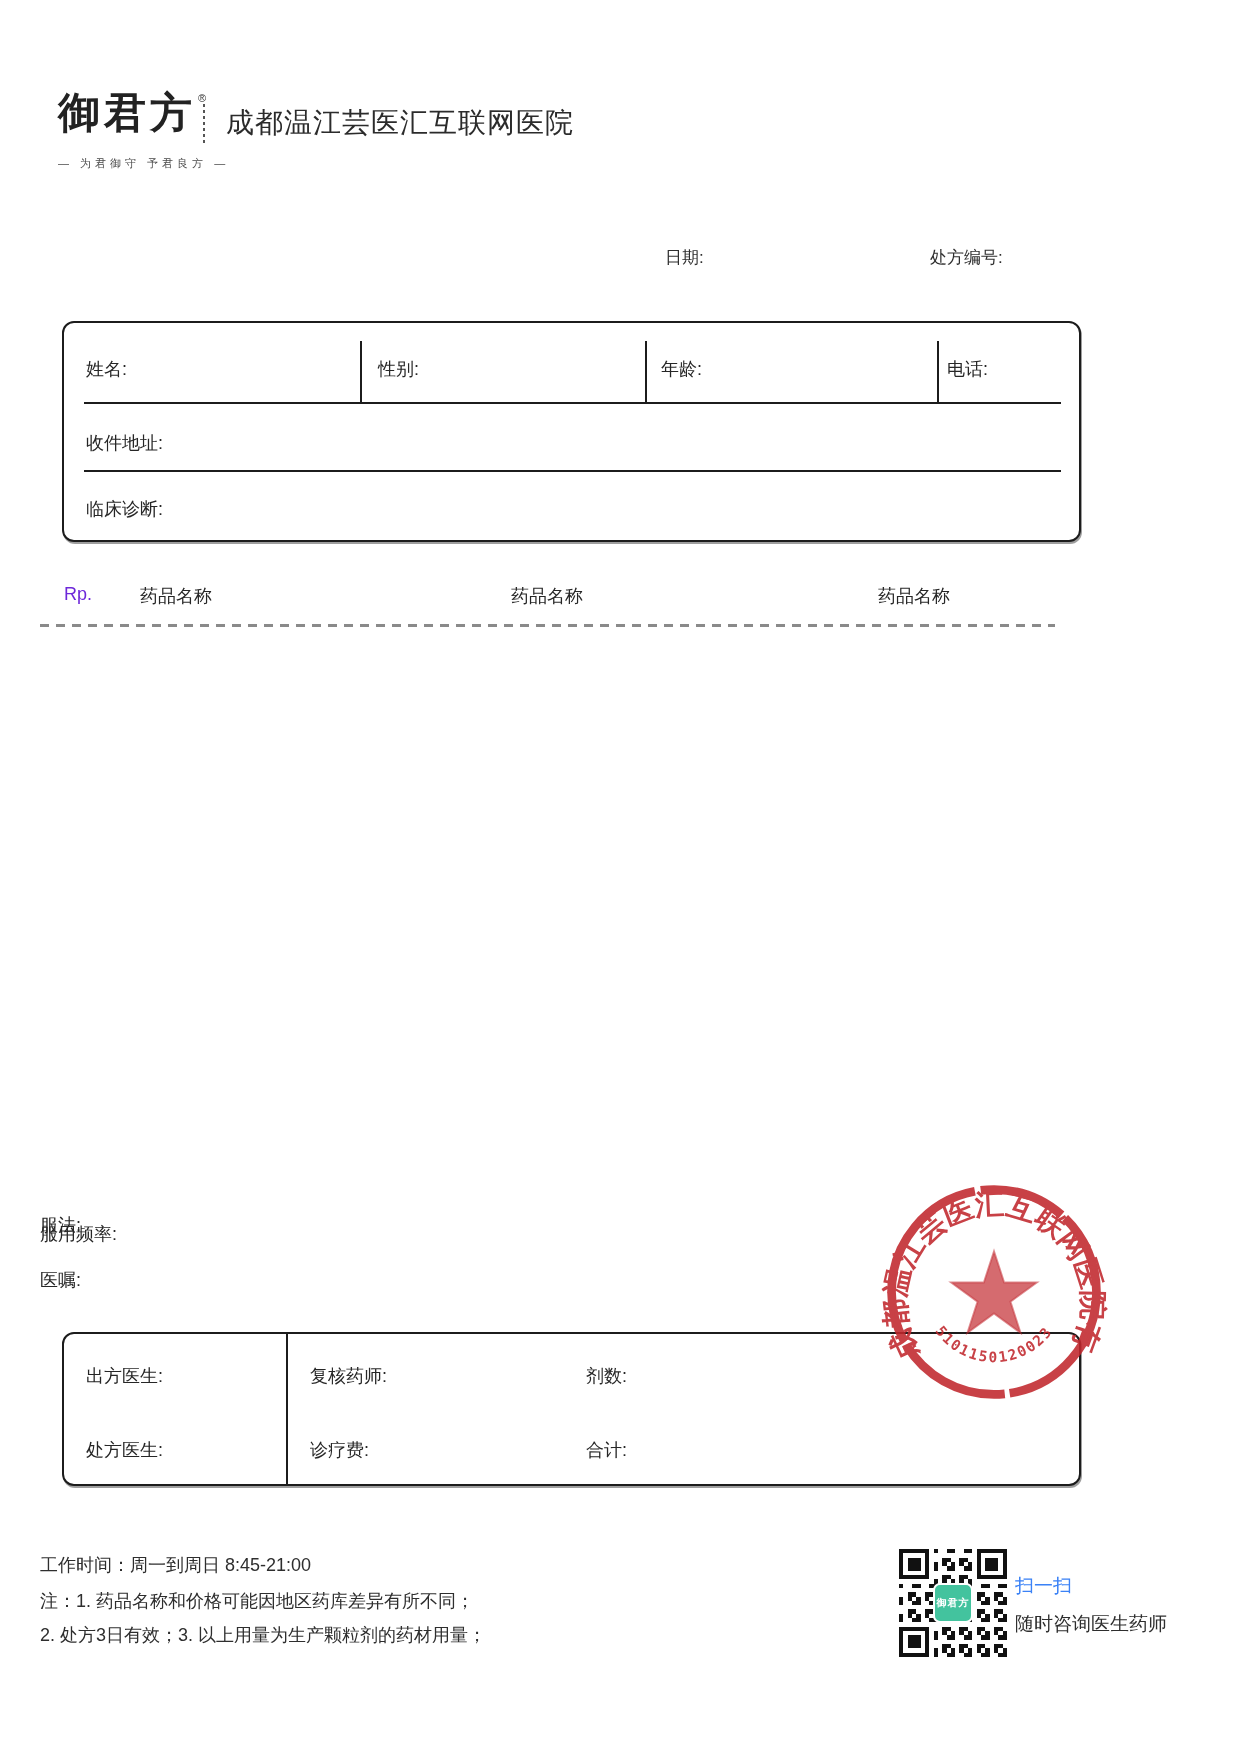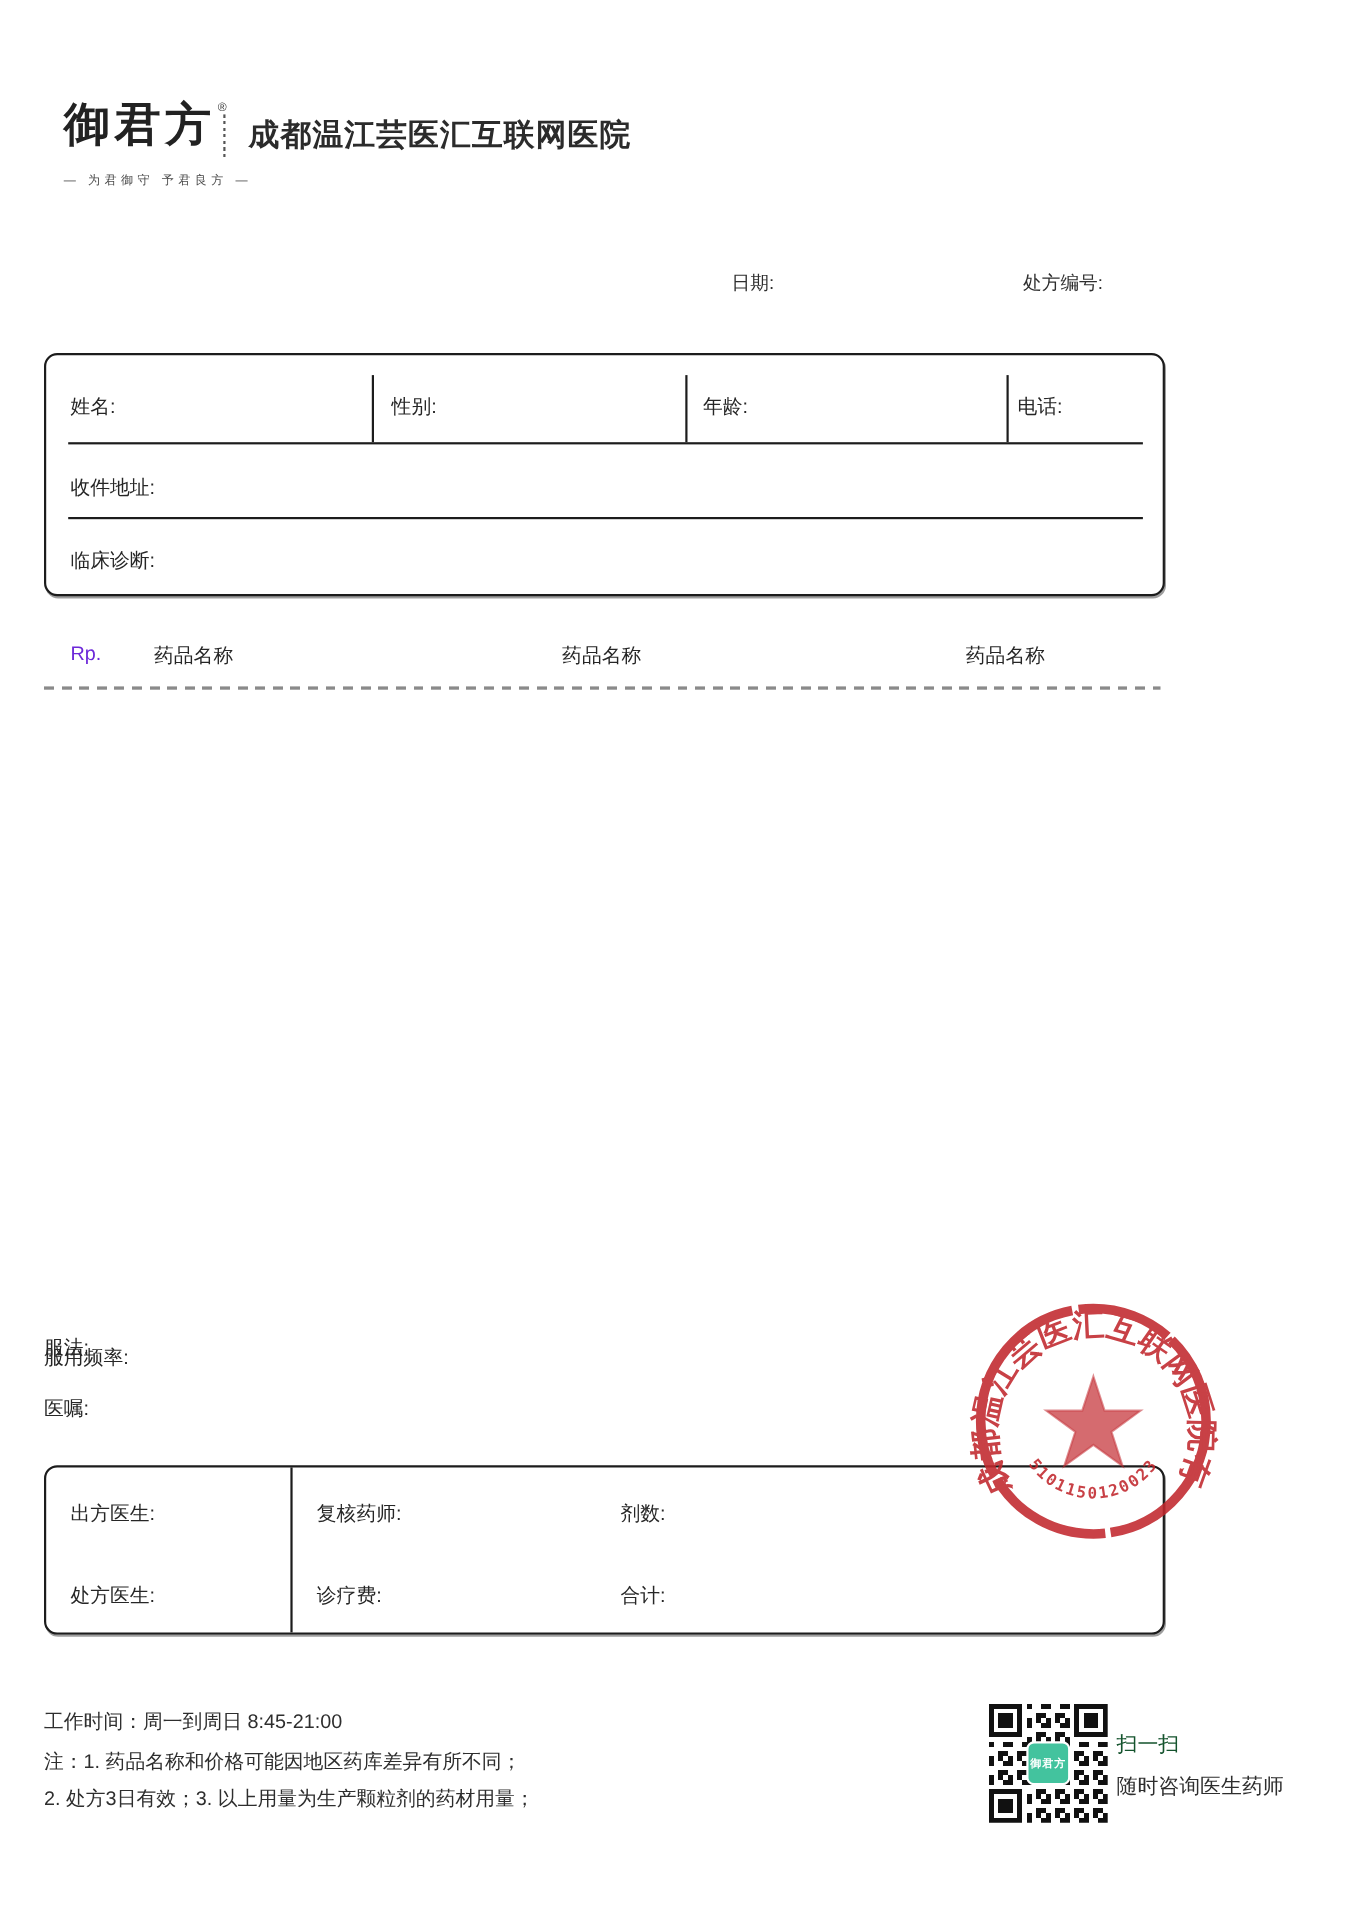--- a/index.html
+++ b/index.html
@@ -7,27 +7,27 @@
     position:relative; width:1240px; height:1754px; background:#ffffff; overflow:hidden;
     font-family:"Liberation Sans","DejaVu Sans",sans-serif; color:#2e2e2e;
   }
   .abs{position:absolute;}
 
   
   .logo-text{font-family:"DejaVu Serif","Liberation Serif",serif; font-size:42px; font-weight:700; color:#222; letter-spacing:4px; line-height:1;}
   .logo-reg{font-size:11px; color:#333; vertical-align:top;}
   .logo-side-mark{width:2px; height:40px; background:repeating-linear-gradient(#555 0 3px, transparent 3px 6px); display:inline-block; margin-left:4px;}
   .logo-tagline{font-size:11px; color:#4a4a4a; letter-spacing:4px; margin-top:12px; white-space:nowrap;}
-  .hospital-title{font-size:28px; font-weight:700; color:#2b2b2b; letter-spacing:1px;}
+  .hospital-title{font-size:28px; font-weight:400; color:#2b2b2b; letter-spacing:1px;}
 
   
   .notice{font-size:17px; color:#2e2e2e;}
 
   
-  .round-box{border:2px solid #1c1c1c; border-radius:12px; background:#fff; box-shadow:1px 2px 0 rgba(40,40,40,.45);}
+  .round-box{border:2px solid #1c1c1c; border-radius:12px; background:#fff; box-shadow:1px 2px 0 rgba(40,40,40,.45);margin-left:22px;}
   .patient-box{left:40px; top:321px; width:1015px; height:217px;}
   .field-label{font-size:18px; color:#262626; white-space:nowrap;}
   .vdiv{position:absolute; width:2px; background:#1c1c1c;}
   .hline{position:absolute; left:20px; right:18px; height:2px; background:#1c1c1c;}
 
   
   .rp-label{font-size:18px; color:#6d28d9;}
   .dashed-line{position:absolute; left:40px; width:1015px; height:3px;
     background:repeating-linear-gradient(90deg,#8a8a8a 0 9px, transparent 9px 16px);}
 
@@ -39,21 +39,21 @@
 
   
   .footer-text{font-size:18px; color:#2e2e2e;}
   .qr-wrap{left:899px; top:1549px; width:108px; height:108px;}
   .qr-logo{
     position:absolute; left:50%; top:50%; transform:translate(-50%,-50%);
     width:36px; height:36px; border-radius:7px; border:2px solid #fff;
     display:flex; align-items:center; justify-content:center;
     color:#fff; font-size:10px; font-weight:700; letter-spacing:1px; white-space:nowrap;
   }
-  .qr-caption-main{font-size:19px; color:#14532d;}
+  .qr-caption-main{font-size:19px; color:#3b82f6;}
   .qr-caption-sub{font-size:19px; color:#2e2e2e;}
 </style>
 </head>
 <body>
 
 <div class="page">
 
   <div class="abs" style="left:58px; top:92px;">
     <div style="display:flex; align-items:flex-start;">
       <span class="logo-text">御君方</span>

